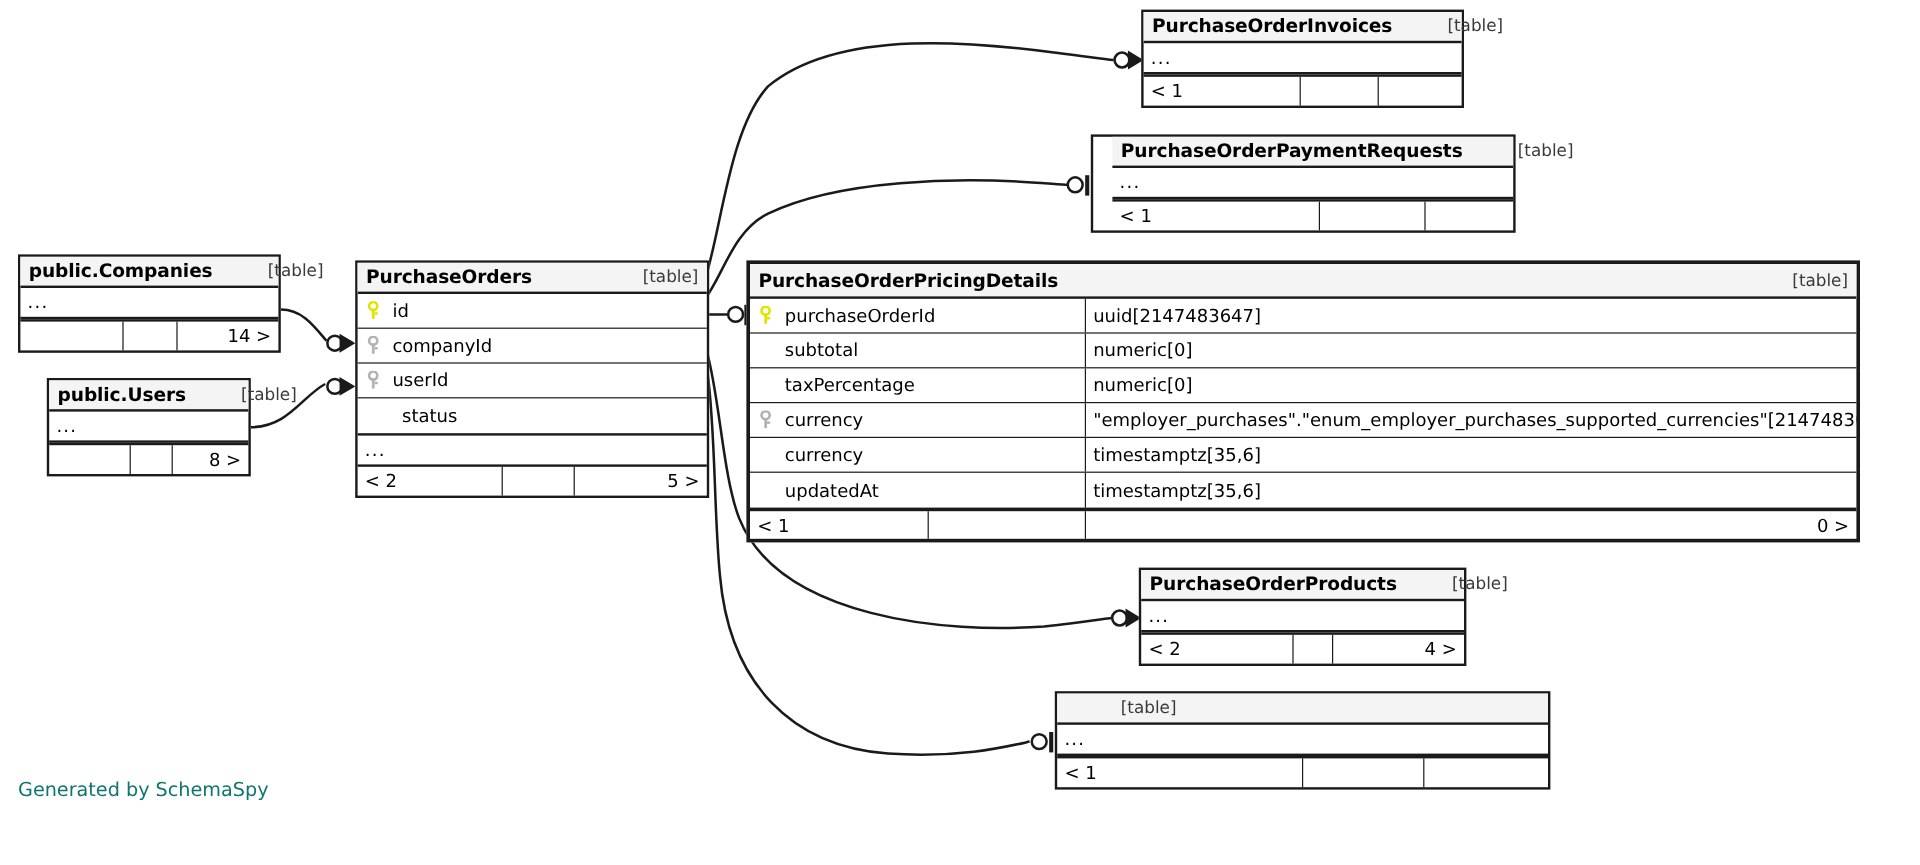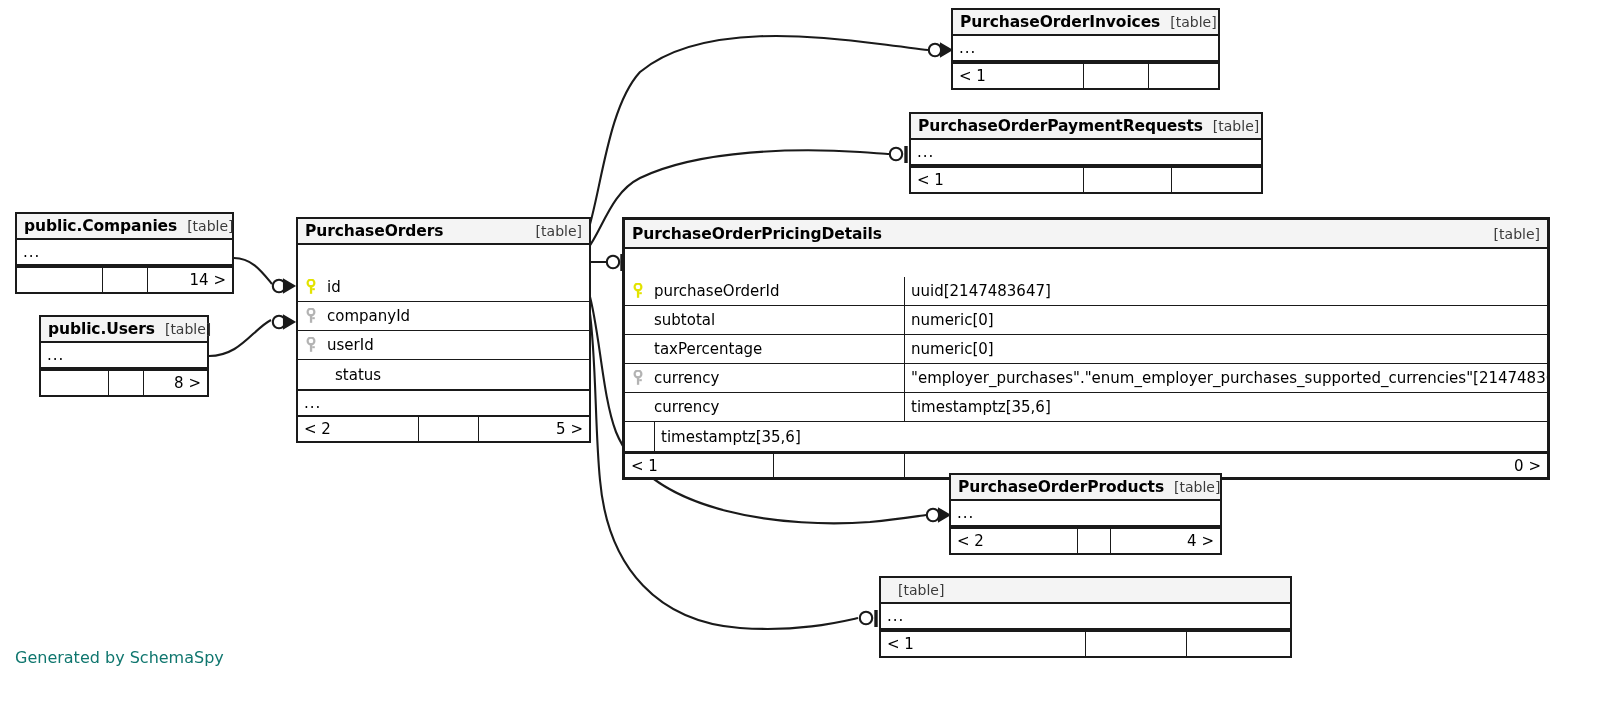--- a/index.html
+++ b/index.html
@@ -53,23 +53,24 @@
     font-weight: bold;
     font-size: 15.5px;
     letter-spacing: -0.1px;
     white-space: nowrap;
   }
   .ttag {
     font-size: 14px;
     color: #3a3a3a;
     white-space: nowrap;
     padding-left: 10px;
-  }
-
-  .rows { display: block; margin-top: 28px; }
+    margin-left: 36px;
+  }
+
+  .rows { display: block; }
   .row {
     box-sizing: border-box;
     display: flex;
     align-items: center;
     height: 29px;
     border-bottom: 1px solid #1a1a1a;
     padding-left: 7px;
     font-size: 15px;
     white-space: nowrap;
   }
@@ -272,21 +273,21 @@
       <span class="ttag">[table]</span>
     </div>
     <div class="ellipsis-row">...</div>
     <div class="tfoot">
       <div class="fcell left" style="width:130px;">&lt; 1</div>
       <div class="fcell left" style="width:65px;"></div>
       <div class="fcell right" style="flex:1;"></div>
     </div>
   </div>
 
-  <div class="tbl" style="left:909px; top:112px; width:354px;">
+  <div class="tbl" style="left:909px; top:112px; width:354px;padding-left:16px;">
     <div class="thead">
       <span class="tname">PurchaseOrderPaymentRequests</span>
       <span class="ttag">[table]</span>
     </div>
     <div class="ellipsis-row">...</div>
     <div class="tfoot">
       <div class="fcell left" style="width:172px;">&lt; 1</div>
       <div class="fcell left" style="width:88px;"></div>
       <div class="fcell right" style="flex:1;"></div>
     </div>
@@ -336,20 +337,21 @@
       </div>
 
       <div class="row">
         <span class="keyslot"></span>
         <span class="colname" style="width:250px;">currency</span>
         <span class="coltype" style="flex:1;">timestamptz[35,6]</span>
       </div>
 
       <div class="row" style="border-bottom:none;">
         <span class="keyslot"></span>
+        <span class="colname" style="width:250px;">updatedAt</span>
         <span class="coltype" style="flex:1;">timestamptz[35,6]</span>
       </div>
 
     </div>
     <div class="tfoot" style="border-top:3px solid #1a1a1a;">
       <div class="fcell left" style="width:148px;">&lt; 1</div>
       <div class="fcell left" style="width:131px;"></div>
       <div class="fcell right" style="flex:1;">0 &gt;</div>
     </div>
   </div>

